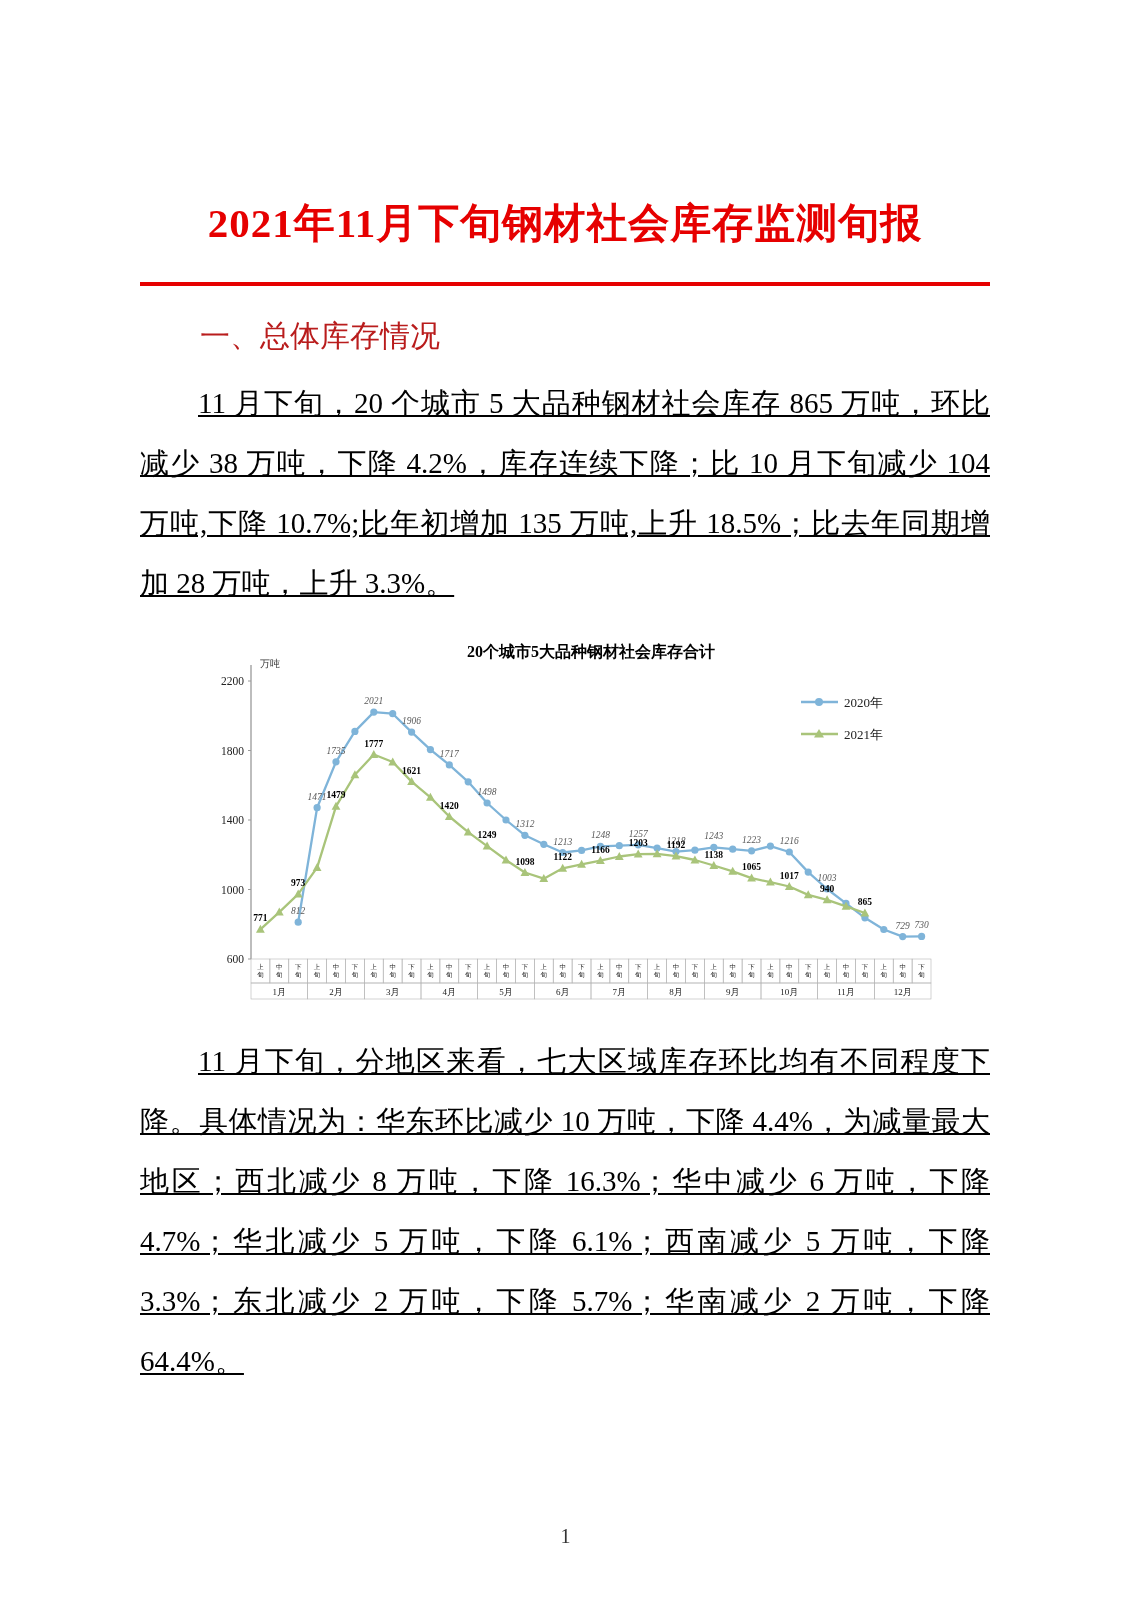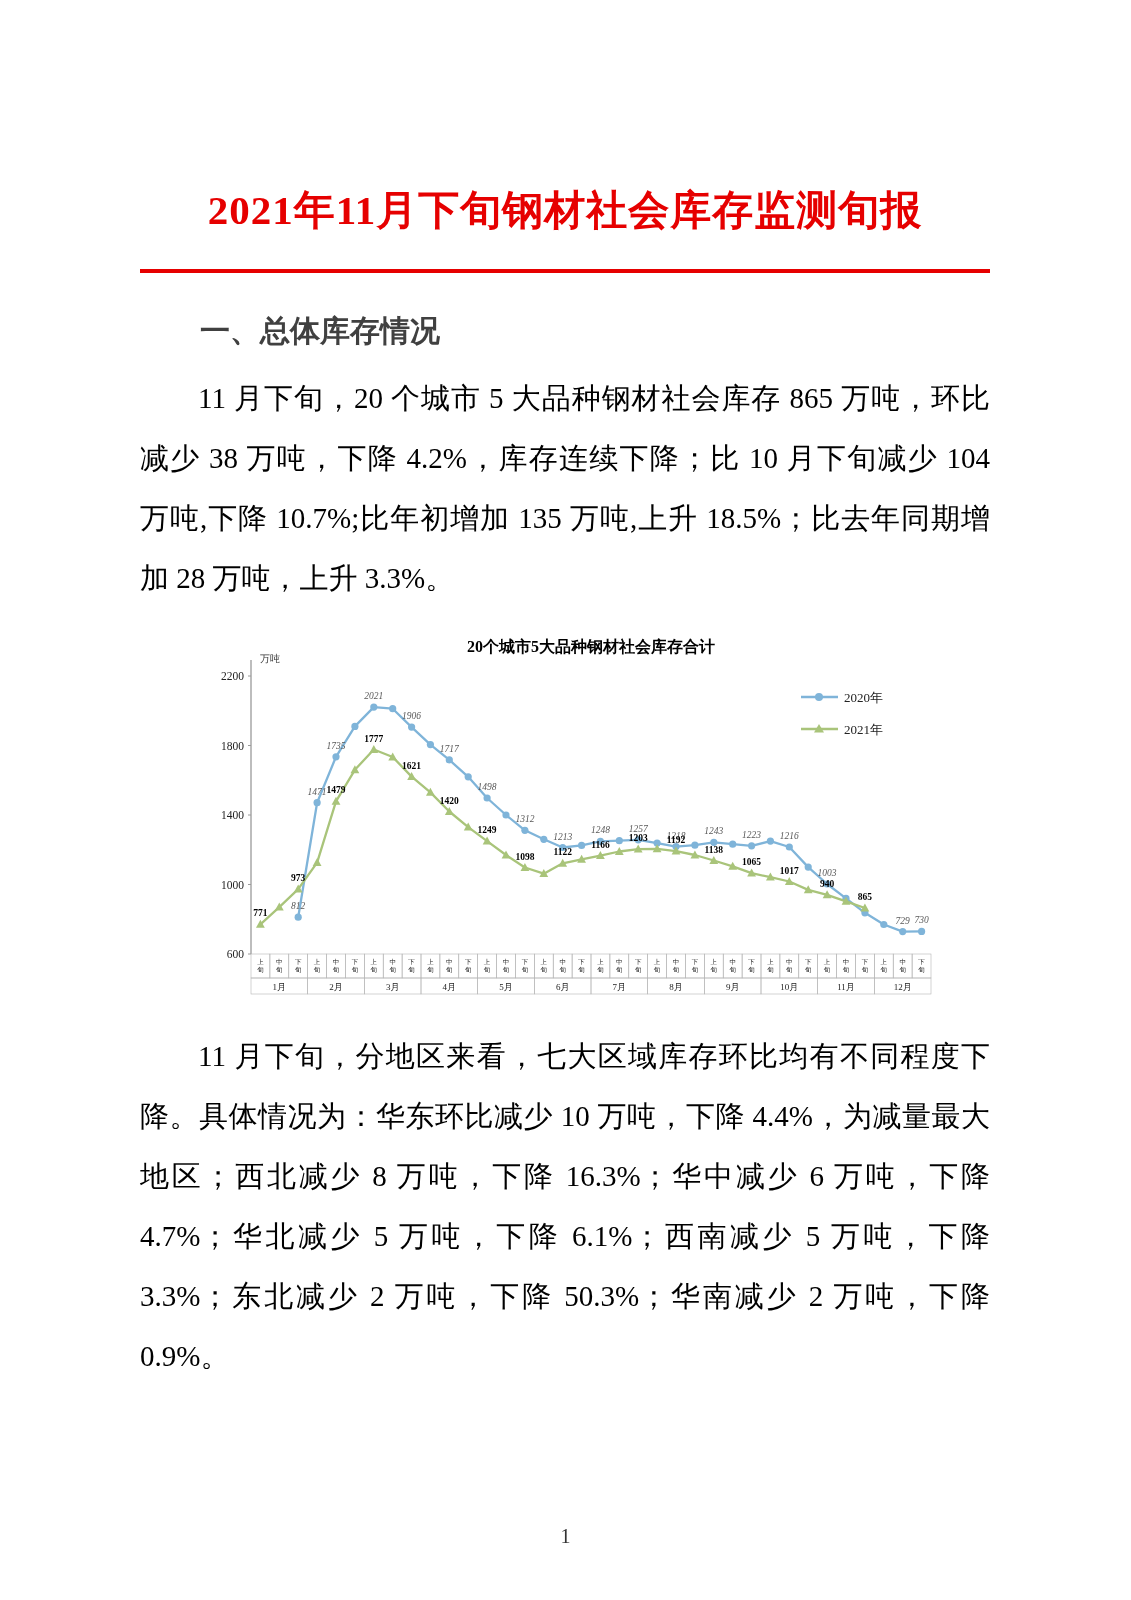--- a/index.html
+++ b/index.html
@@ -2,21 +2,21 @@
 <html><head>
 <meta charset="utf-8">
 <style>
   html,body{margin:0;padding:0;background:#ffffff;}
   .page{
     position:relative;
     width:1131px;height:1600px;
     margin:0 auto;
     background:#ffffff;
     box-sizing:border-box;
-    padding:0 141px 0 140px;
+    padding:13px 141px 0 140px;
     font-family:"Liberation Serif","DejaVu Serif",serif;
     color:#111111;
     overflow:hidden;
   }
   .title{
     margin:0;
     padding-top:186px;
     font-size:41px;
     font-weight:600;
     color:#e60000;
@@ -24,34 +24,35 @@
     letter-spacing:1px;
     line-height:1.2;
     font-family:"Liberation Serif","DejaVu Serif",serif;
   }
   .rule{
     height:0;
     border-top:4px solid #e60000;
     margin-top:34px;
   }
   .heading{
-    margin:38px 0 0 0;
+    margin:30px 0 0 0;
     font-size:30px;
-    font-weight:700;
+    font-weight:400;
     text-indent:2em;
     font-family:"Liberation Sans","DejaVu Sans",sans-serif;
-    color:#404040;
+    color:#b91c1c;
   }
   .para{
     margin:16px 0 0 0;
     font-size:29px;
     line-height:60px;
     text-align:justify;
     text-indent:2em;
     color:#000;
+    text-decoration:underline;
   }
   .para.second{margin-top:24px;}
   .chart-wrap{
     margin-top:16px;
     margin-left:46px;
     width:794px;
     height:378px;
     text-decoration:underline;
   }
   .pagenum{
@@ -284,15 +285,15 @@
         <text x="376.7" y="231.3" font-size="9.5" font-weight="bold" fill="#000000" text-anchor="middle">1122</text>
         <text x="414.4" y="223.7" font-size="9.5" font-weight="bold" fill="#000000" text-anchor="middle">1166</text>
         <text x="452.2" y="217.2" font-size="9.5" font-weight="bold" fill="#000000" text-anchor="middle">1203</text>
         <text x="490.0" y="219.1" font-size="9.5" font-weight="bold" fill="#000000" text-anchor="middle">1192</text>
         <text x="527.8" y="228.5" font-size="9.5" font-weight="bold" fill="#000000" text-anchor="middle">1138</text>
         <text x="565.6" y="241.2" font-size="9.5" font-weight="bold" fill="#000000" text-anchor="middle">1065</text>
         <text x="603.3" y="249.5" font-size="9.5" font-weight="bold" fill="#000000" text-anchor="middle">1017</text>
         <text x="641.1" y="262.9" font-size="9.5" font-weight="bold" fill="#000000" text-anchor="middle">940</text>
         <text x="678.9" y="276.0" font-size="9.5" font-weight="bold" fill="#000000" text-anchor="middle">865</text>
       </svg></div>
-  <p class="para second">11 月下旬，分地区来看，七大区域库存环比均有不同程度下降。具体情况为：华东环比减少 10 万吨，下降 4.4%，为减量最大地区；西北减少 8 万吨，下降 16.3%；华中减少 6 万吨，下降 4.7%；华北减少 5 万吨，下降 6.1%；西南减少 5 万吨，下降 3.3%；东北减少 2 万吨，下降 50.3%；华南减少 2 万吨，下降 0.9%。</p>
+  <p class="para second">11 月下旬，分地区来看，七大区域库存环比均有不同程度下降。具体情况为：华东环比减少 10 万吨，下降 4.4%，为减量最大地区；西北减少 8 万吨，下降 16.3%；华中减少 6 万吨，下降 4.7%；华北减少 5 万吨，下降 6.1%；西南减少 5 万吨，下降 3.3%；东北减少 2 万吨，下降 5.7%；华南减少 2 万吨，下降 64.4%。</p>
   <div class="pagenum">1</div>
 </div>
 
 </body></html>

